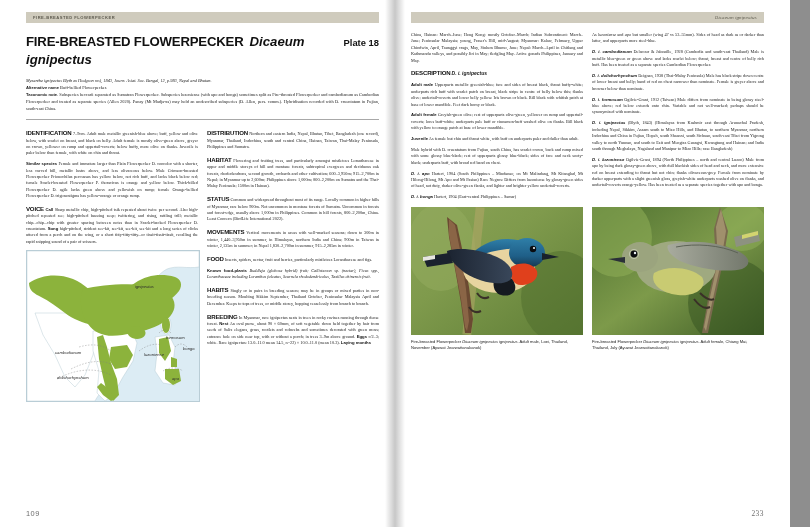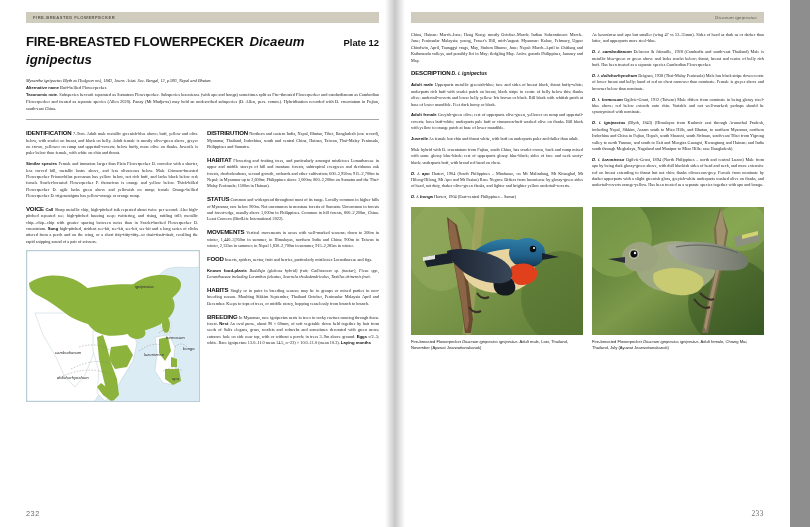--- a/index.html
+++ b/index.html
@@ -147,21 +147,21 @@
     <div class="gutter-shadow-l"></div>
 
     <div class="runhead runhead-left">
       <span>FIRE-BREASTED FLOWERPECKER</span>
     </div>
 
     <div class="title-row">
       <div>
         <span class="title-main">FIRE-BREASTED FLOWERPECKER</span><span class="title-sci">Dicaeum ignipectus</span>
       </div>
-      <div class="title-plate">Plate 12</div>
+      <div class="title-plate">Plate 18</div>
     </div>
 
     <div class="intro">
       <p><i>Myzanthe ignipectus Blyth ex Hodgson ms), 1843, Journ. Asiat. Soc. Bengal, 12, p.983, Nepal and Bhutan.</i></p>
       <p><span class="lab">Alternative name</span> <span>Buff-bellied Flowerpecker.</span></p>
       <p><span class="lab">Taxonomic note</span><span>. Subspecies beccarii separated as Sumatran Flowerpecker. Subspecies luzoniense (with apo and bonga) sometimes split as Fire-throated Flowerpecker and cambodianum as Cambodian Flowerpecker and treated as separate species (Allen 2020). Panay (Mt Madja-as) may hold an undescribed subspecies (D. Allen, pers. comm.). Hybridisation recorded with D. cruentatum in Fujian, south-east China.</span></p>
     </div>
 
     <div class="rule"></div>
 
@@ -235,21 +235,21 @@
         <p><span class="hd">HABITAT</span> <span>Flowering and fruiting trees, and particularly amongst mistletoes Loranthaceae in upper and middle storeys of hill and montane forests, subtropical evergreen and deciduous oak forests, rhododendrons, second growth, orchards and other cultivation; 600–3,950m; 915–2,700m in Nepal; in Myanmar up to 2,600m; Philippines above 1,000m; 800–2,200m on Sumatra and the Thai-Malay Peninsula; 1500m in Hainan).</span></p>
         <p><span class="hd">STATUS</span> <span>Common and widespread throughout most of its range. Locally common in higher hills of Myanmar, rare below 900m. Not uncommon in montane forests of Sumatra. Uncommon in forests and forest-edge, usually above 1,000m in Philippines. Common in hill forests, 800–2,200m, China. Least Concern (BirdLife International 2022).</span></p>
         <p><span class="hd">MOVEMENTS</span> <span>Vertical movements in areas with well-marked seasons; down to 300m in winter, 1,440–3,950m in summer, in Himalayas, northern India and China; 900m in Taiwan in winter, 2,135m in summer; in Nepal 1,830–2,700m in summer, 915–2,285m in winter.</span></p>
         <p><span class="hd">FOOD</span> <span>Insects, spiders, nectar, fruit and berries, particularly mistletoes Loranthaceae and figs.</span></p>
         <p><span class="sub">Known food-plants</span> <i>Buddleja (globosa hybrid) fruit; Callistemon sp. (nectar), Ficus spp., Loranthaceae including Loranthus falcatus, Scurrula rhododendricolus, Taxillus chinensis fruit.</i></p>
         <p><span class="hd">HABITS</span> <span>Singly or in pairs in breeding season; may be in groups or mixed parties in non-breeding season. Moulting Sikkim September, Thailand October, Peninsular Malaysia April and December. Keeps to tops of trees, or middle storey, hopping ceaselessly from branch to branch.</span></p>
         <p><span class="hd">BREEDING</span> <span>In Myanmar, race ignipectus nests in trees in rocky ravines running through dense forest.</span> <span class="sub">Nest</span> <span>An oval purse, about 90 × 60mm, of soft vegetable down held together by hair from seeds of Salix elegans, grass, rootlets and cobwebs and sometimes decorated with green moss; entrance hole on side near top, with or without a porch; in trees 3–9m above ground.</span> <span class="sub">Eggs</span> <span>c/2–3; white. Race ignipectus: 13.0–11.0 mean 14.5, n=22) × 10.0–11.0 (mean 10.3).</span> <span class="sub">Laying months</span></p>
       </div>
     </div>
 
-    <div class="folio folio-l">232</div>
+    <div class="folio folio-l">109</div>
   </div>
 
   <div class="page page-right">
     <div class="gutter-shadow-r"></div>
 
     <div class="runhead runhead-right">
       <span class="ital">Dicaeum ignipectus</span>
     </div>
 
     <div class="cols">

